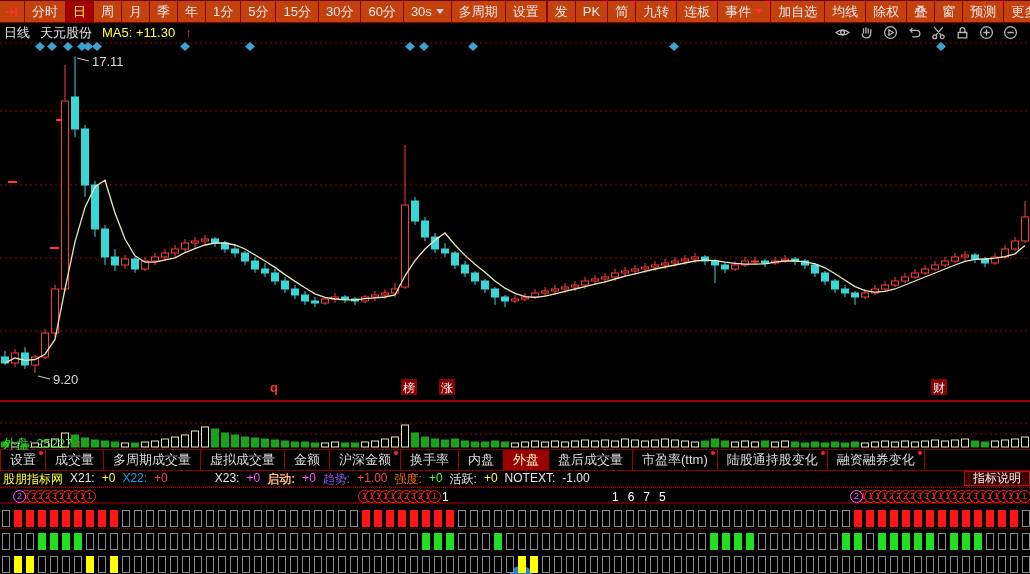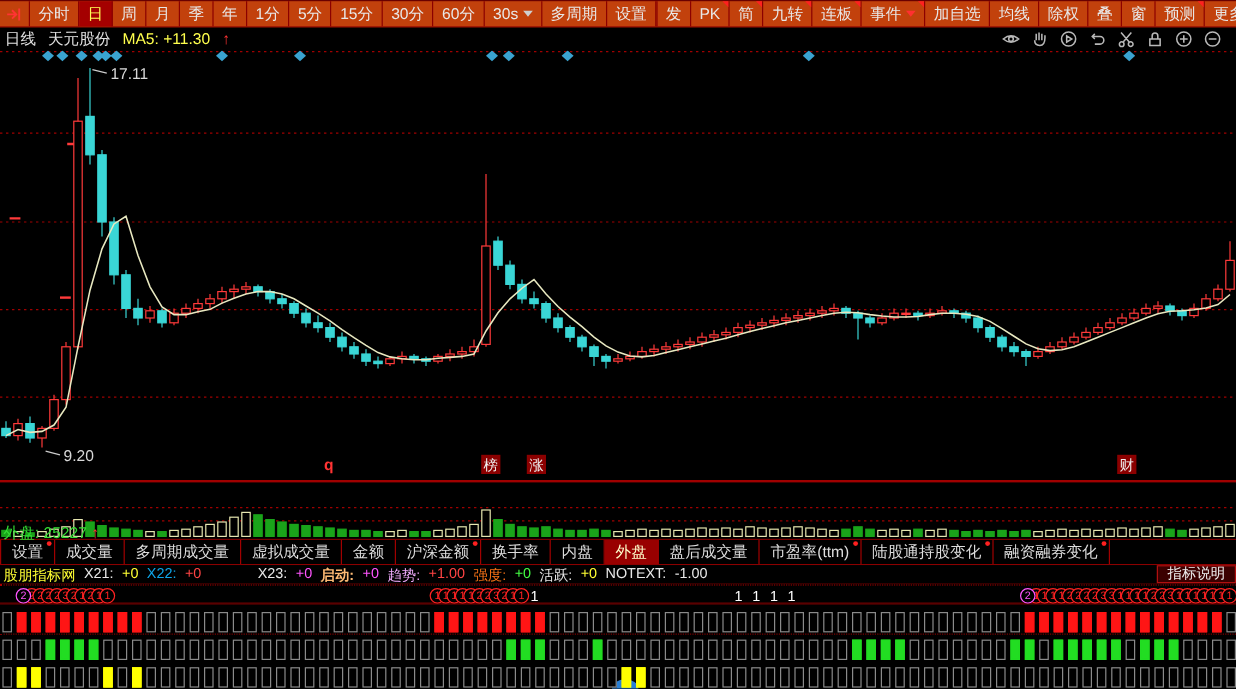--- a/index.html
+++ b/index.html
@@ -519,33 +519,33 @@
   <div class="indbar" id="indbar">
     <span style="color: rgb(255, 255, 51);">股朋指标网</span>
       <span style="color: rgb(232, 232, 232);">X21:</span>
       <span style="color: rgb(255, 255, 51);">+0</span>
       <span style="color: #0ea5e9;">X22:</span>
       <span style="color: rgb(255, 68, 68);">+0</span>
       <span style="color: rgb(232, 232, 232); margin-left: 40px;">X23:</span>
       <span style="color: rgb(255, 85, 255);">+0</span>
       <span style="color: #fdba74; font-weight: bold;">启动:</span>
       <span style="color: rgb(255, 85, 255);">+0</span>
-      <span style="color: #f0abfc;">趋势:</span>
+      <span style="color: #8b5cf6;">趋势:</span>
       <span style="color: rgb(255, 68, 68);">+1.00</span>
       <span style="color: #f97316;">强度:</span>
       <span style="color: rgb(68, 255, 68);">+0</span>
       <span style="color: rgb(232, 232, 232);">活跃:</span>
       <span style="color: rgb(255, 255, 51);">+0</span>
       <span style="color: rgb(232, 232, 232);">NOTEXT:</span>
       <span style="color: rgb(232, 232, 232);">-1.00</span>
       <div class="indhelp">指标说明</div>
   </div>
 
   <div class="seqrow" id="seqrow">
-    <span class="seqcluster seqwhite" style="left:612px;letter-spacing:9px">1111</span>
+    <span class="seqcluster seqwhite" style="left:612px;letter-spacing:9px">1675</span>
   <span class="seqcluster" style="left: 13px;"><span class="circ mag">2</span><span class="circ">2</span><span class="circ">2</span><span class="circ">2</span><span class="circ">2</span><span class="circ">3</span><span class="circ">2</span><span class="circ">1</span><span class="circ">2</span><span class="circ">1</span><span class="circ">1</span></span>
       <span class="seqcluster" style="left: 358px;"><span class="circ">1</span><span class="circ">1</span><span class="circ">1</span><span class="circ">1</span><span class="circ">1</span><span class="circ">2</span><span class="circ">2</span><span class="circ">3</span><span class="circ">2</span><span class="circ">1</span><span class="circ">1</span></span>
       <span class="seqcluster seqwhite" style="left: 442px;">1</span>
       <span class="seqcluster" style="left: 850px;"><span class="circ mag">2</span><span class="circ">1</span><span class="circ">1</span><span class="circ">1</span><span class="circ">1</span><span class="circ">2</span><span class="circ">2</span><span class="circ">2</span><span class="circ">2</span><span class="circ">3</span><span class="circ">3</span><span class="circ">1</span><span class="circ">1</span><span class="circ">1</span><span class="circ">1</span><span class="circ">2</span><span class="circ">2</span><span class="circ">3</span><span class="circ">1</span><span class="circ">1</span><span class="circ">1</span><span class="circ">1</span><span class="circ">1</span><span class="circ">1</span><span class="circ">1</span></span>
     </div>
 
   <div class="blocks" id="blocks">
     <div class="blkdots"></div>
     <div class="bluearc"></div>
   <div class="blkrow" style="top: 6px;">

